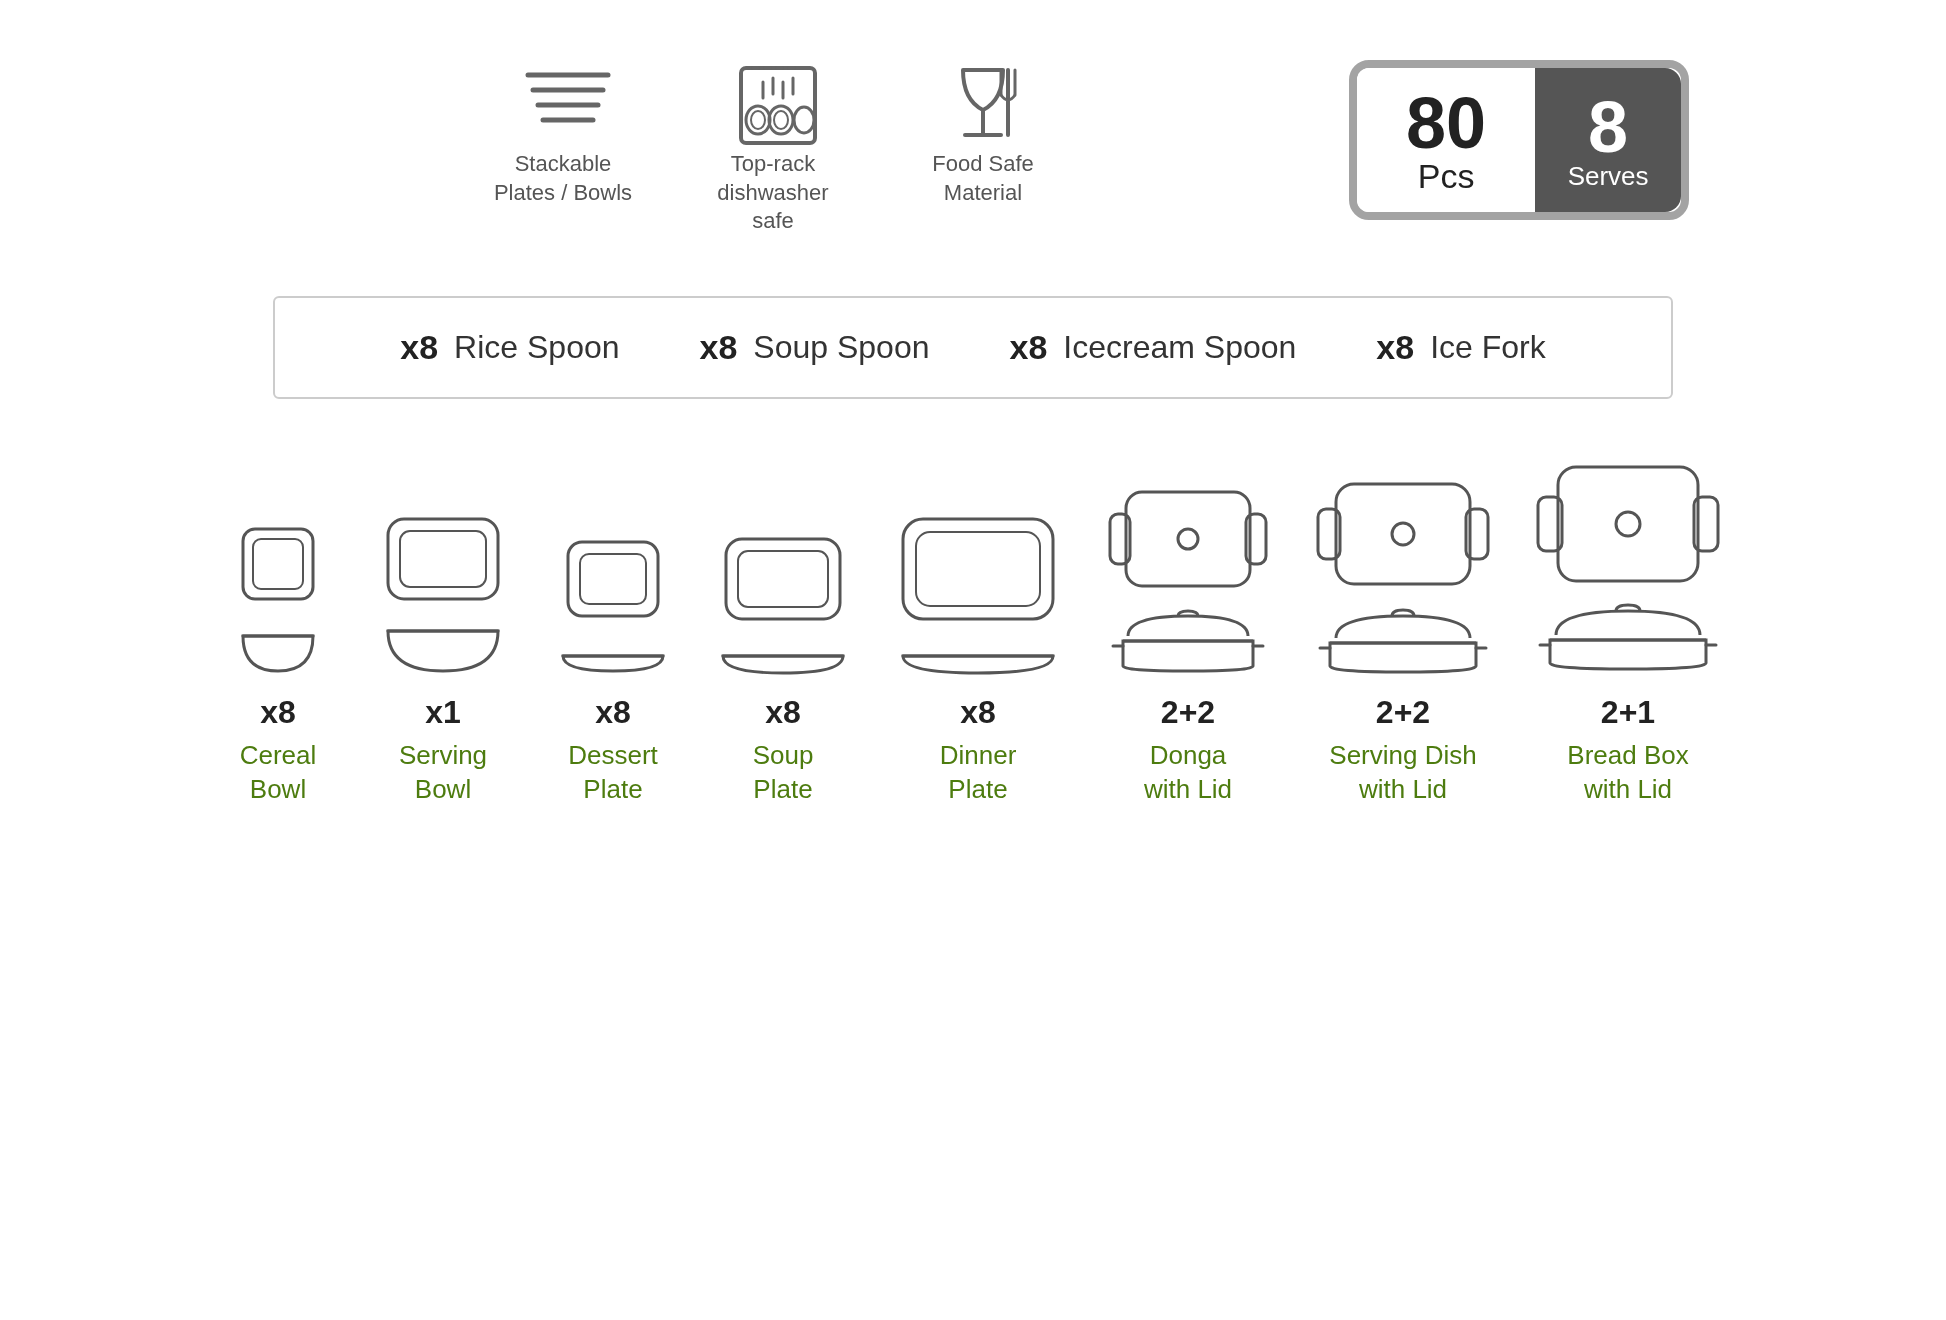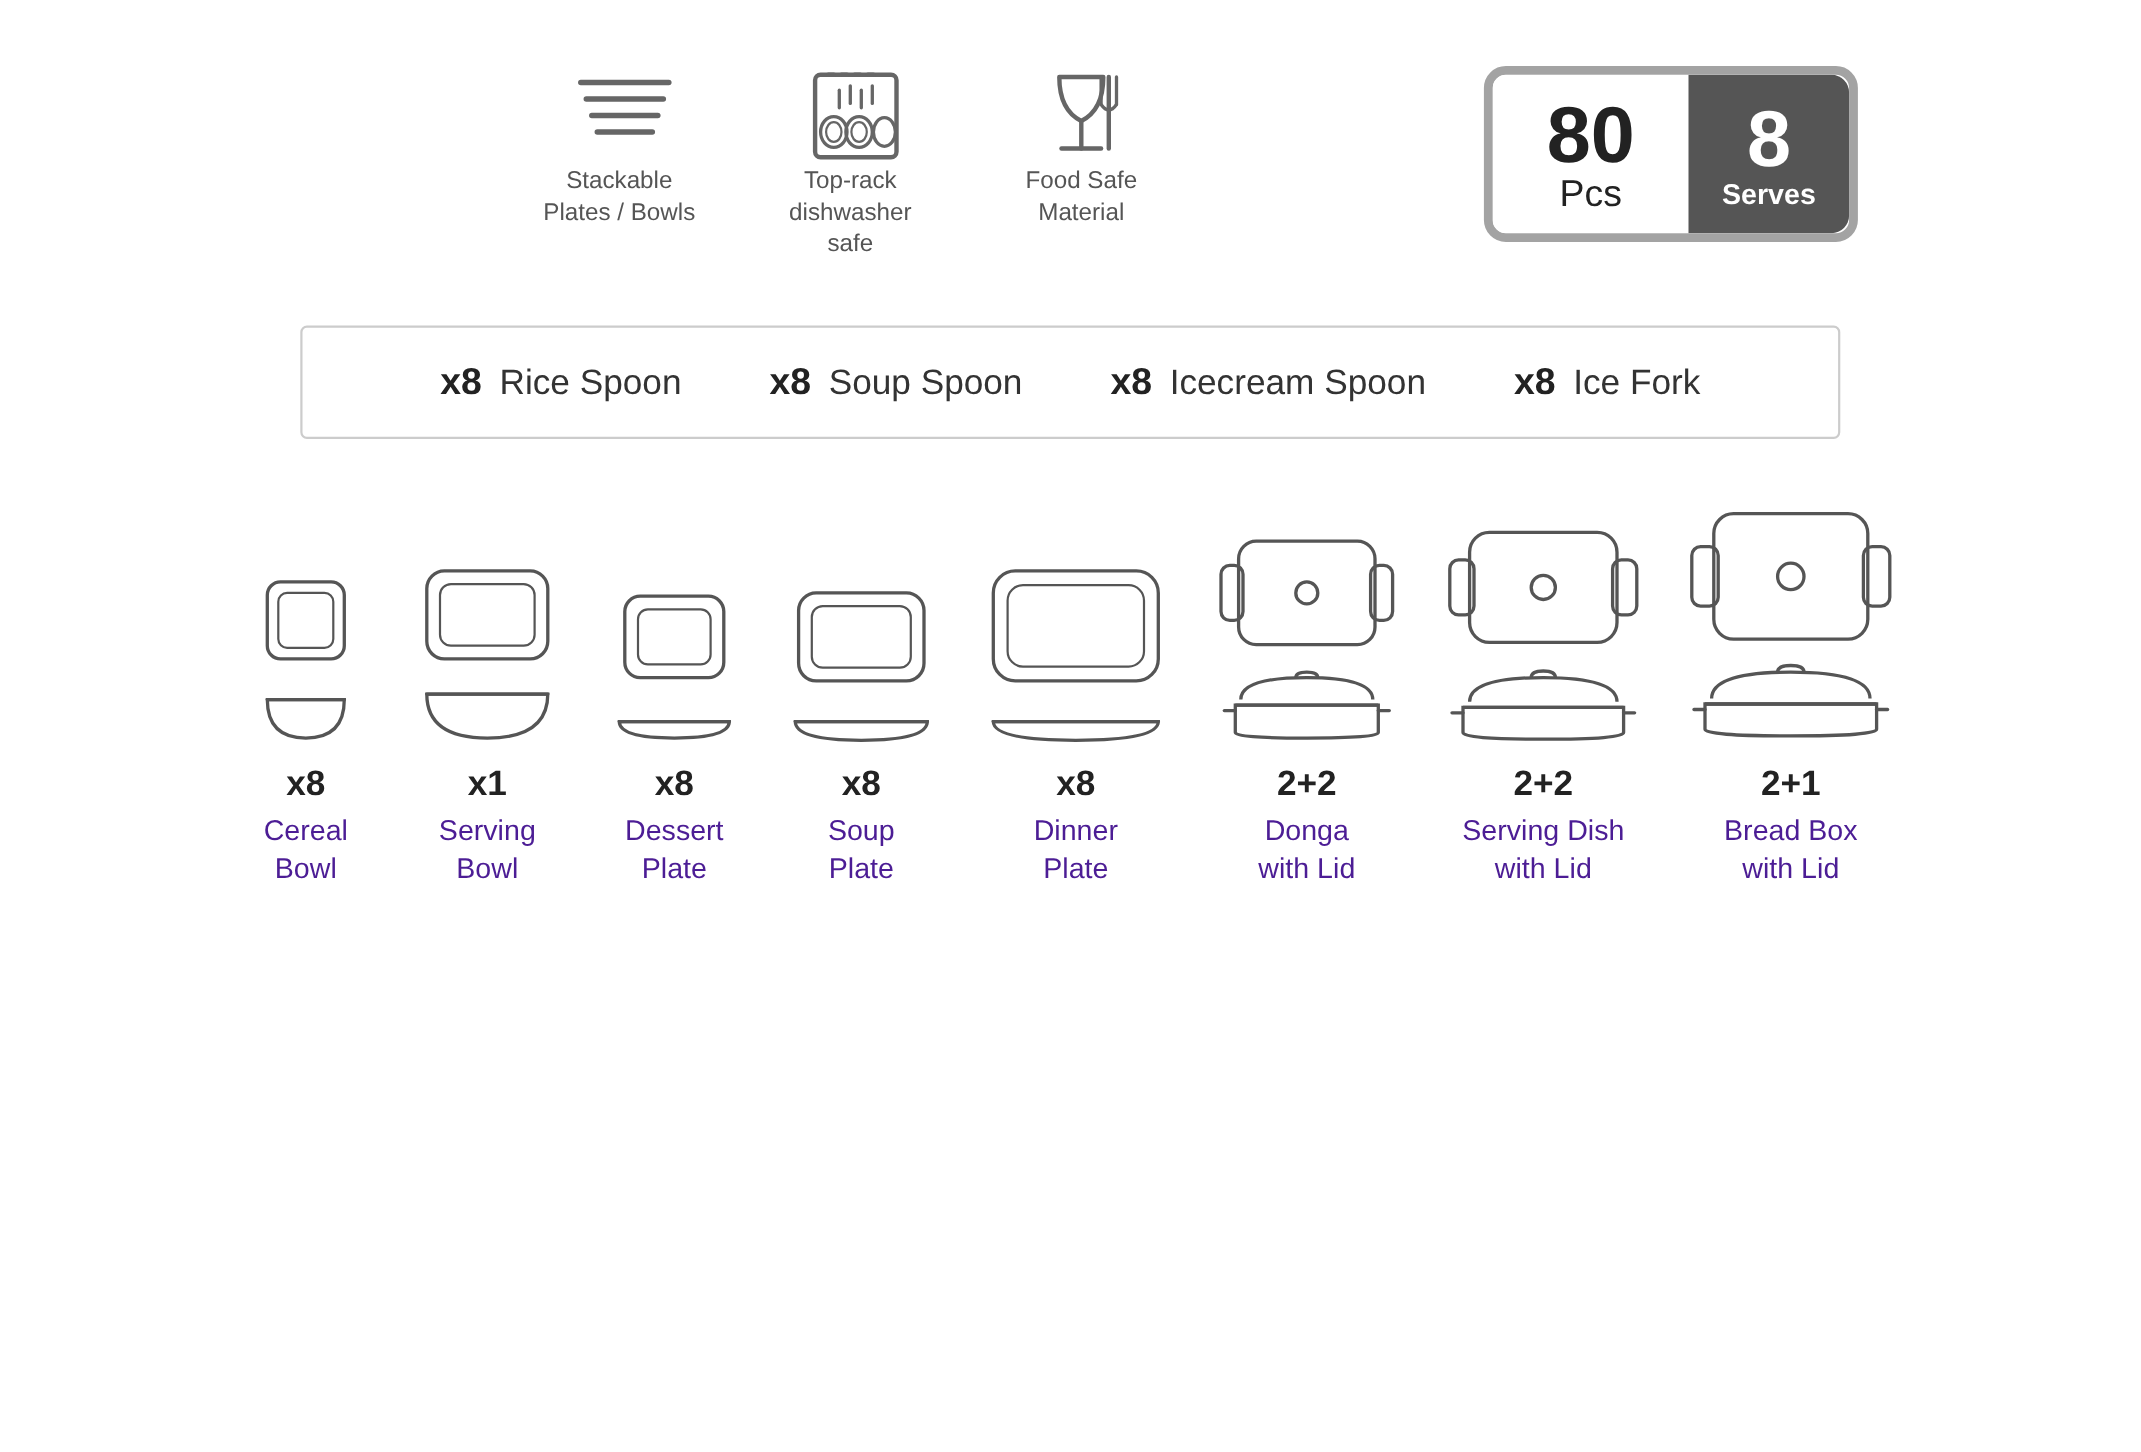--- a/index.html
+++ b/index.html
@@ -98,21 +98,21 @@
       line-height: 1;
     }
     .serves-number-right {
       font-size: 72px;
       font-weight: 900;
       color: #fff;
       line-height: 1;
     }
     .serves-label {
       font-size: 26px;
-      font-weight: 700;
+      font-weight: 400;
       color: #fff;
       line-height: 1;
     }
 
     
     .cutlery-row {
       border: 2px solid #ccc;
       border-radius: 6px;
       width: 1400px;
       display: flex;
@@ -158,21 +158,21 @@
       gap: 12px;
     }
     .product-qty {
       font-size: 32px;
       font-weight: 900;
       color: #222;
       margin-top: 10px;
     }
     .product-name {
       font-size: 26px;
-      color: #4c1d95;
+      color: #4d7c0f;
       text-align: center;
       line-height: 1.3;
     }
 
     
     svg {
       overflow: visible;
     }
   </style>
 </head>

